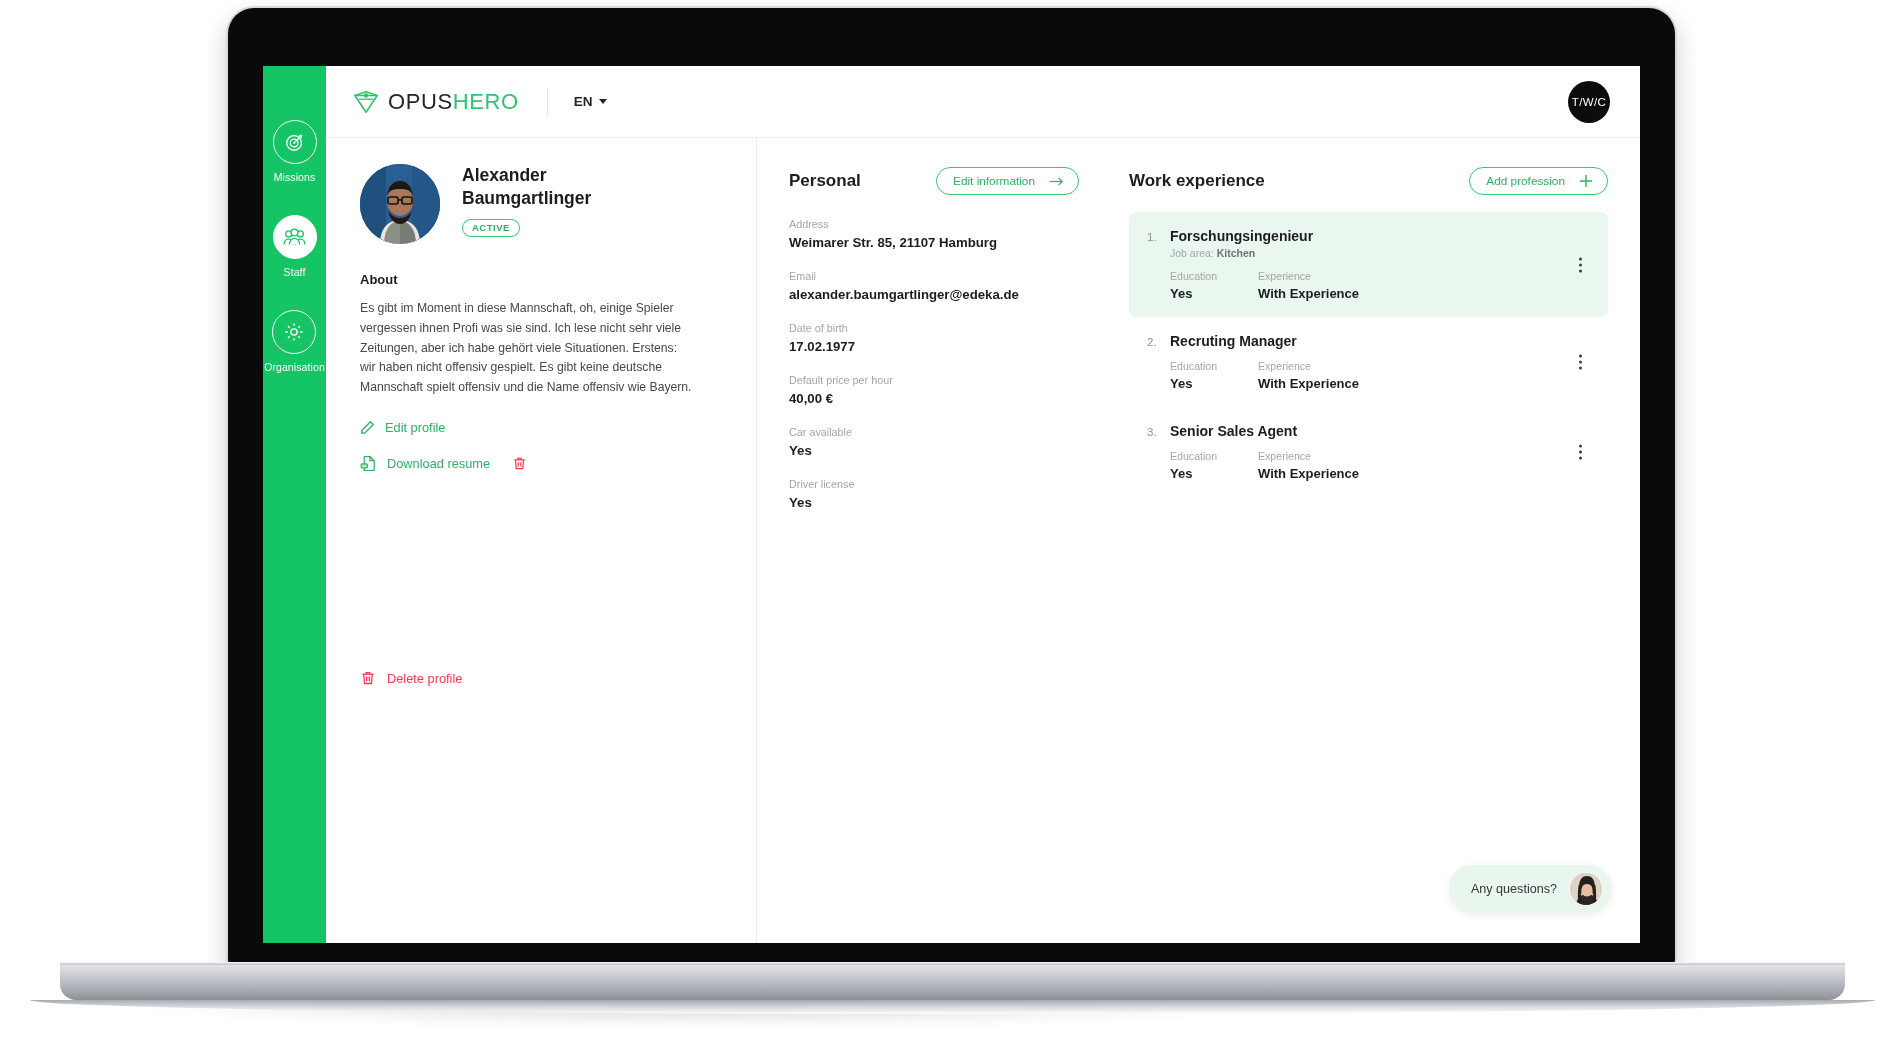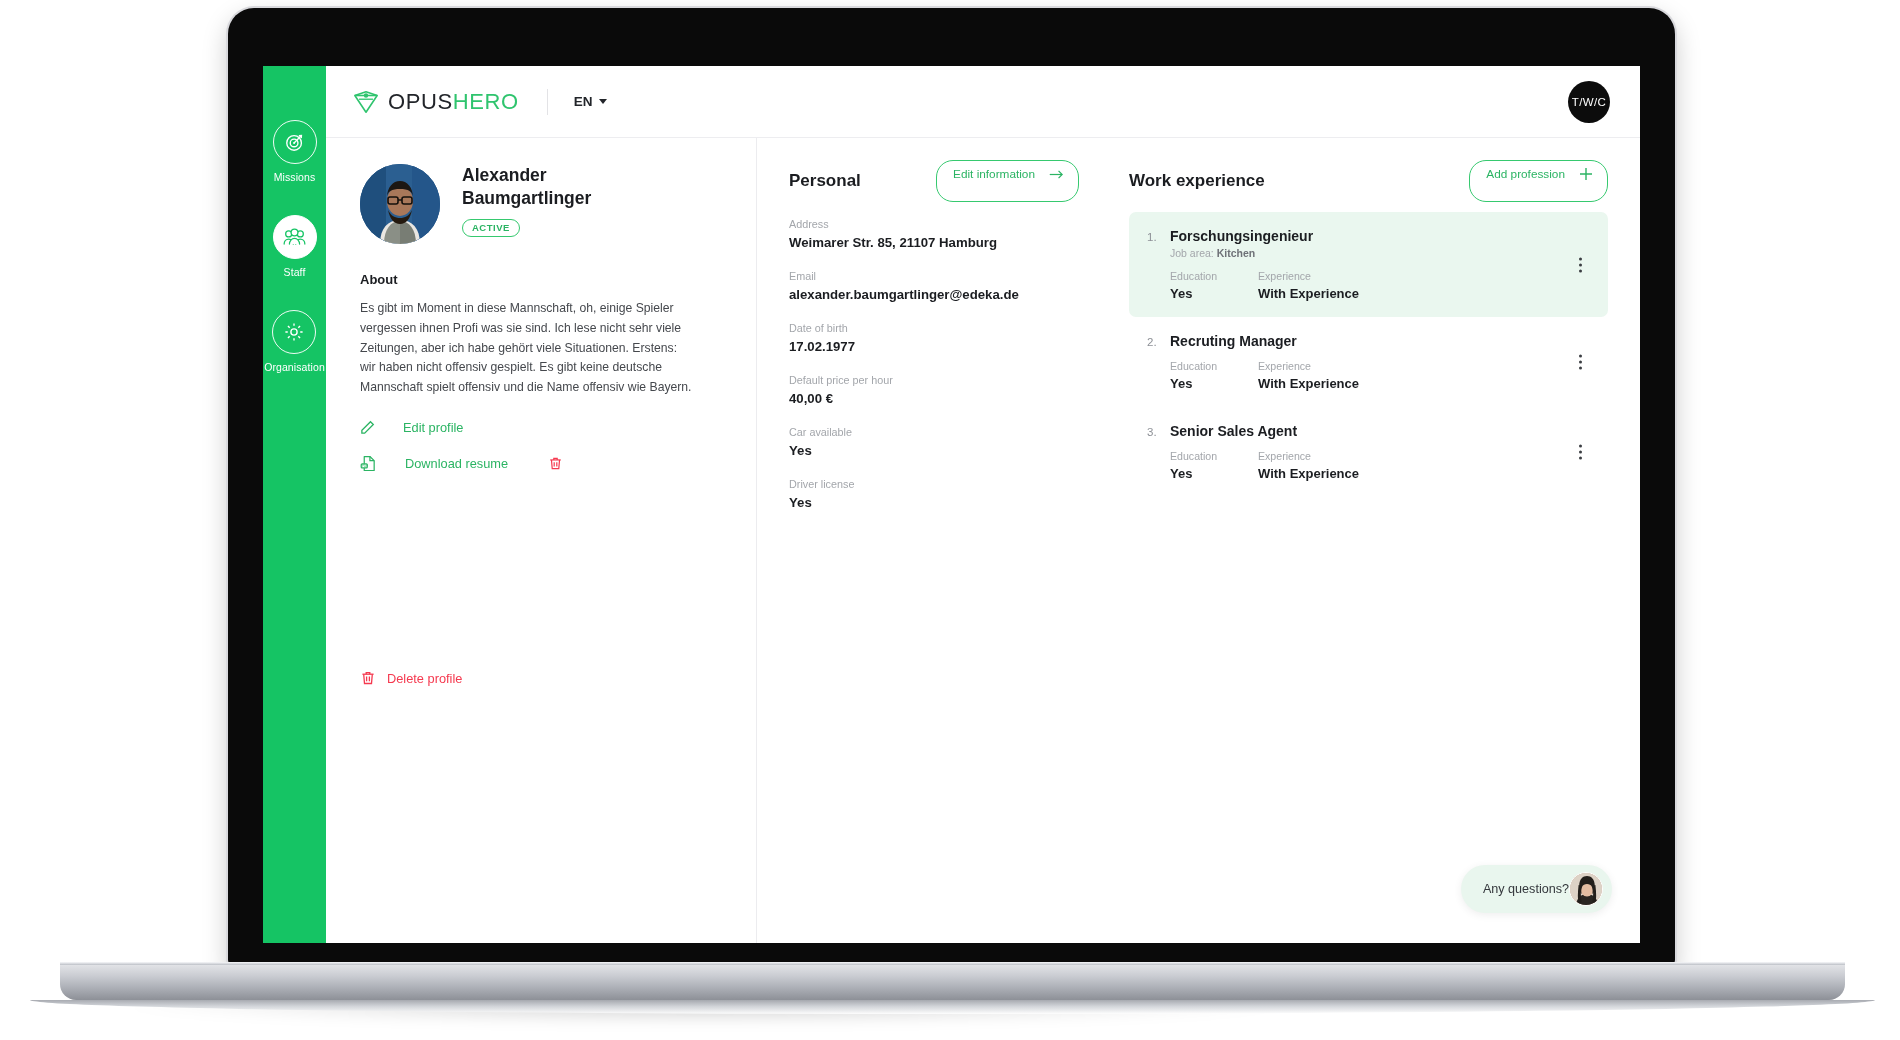--- a/index.html
+++ b/index.html
@@ -108,40 +108,40 @@
   }
   .person-name { font-size:17.5px; font-weight:700; color:#1b1d21; line-height:1.32; max-width:180px; }
   .badge {
     display:inline-block; margin-top:9px; padding:2px 9px 2.5px;
     border:1px solid #36c96f; border-radius:11px; color:#2bb463;
     font-size:9.5px; font-weight:700; letter-spacing:.5px;
   }
   .about-title { margin-top: 28px; font-size: 13px; font-weight:700; color:#1b1d21; }
   .about-text { margin-top: 12px; font-size: 12.2px; line-height: 1.62; color:#45484d; max-width: 335px; }
 
-  .link-row { display:flex; align-items:center; gap:28px; margin-top: 22px; cursor:pointer; }
+  .link-row { display:flex; align-items:center; gap:10px; margin-top: 22px; cursor:pointer; }
   .link-row.second { margin-top: 20px; }
   .link-green { color:#2bb463; font-size:12.8px; }
   .link-red { color:#f5394f; font-size:12.8px; }
   .trash-sep { margin-left: 12px; cursor:pointer; display:flex; }
 
   .delete-row { position:absolute; left:34px; top: 532px; display:flex; align-items:center; gap:11px; cursor:pointer; }
 
   
   .right-col { flex:1; display:flex; border-left:1px solid #ececef; min-width:0; position:relative; }
   .panel { padding: 26px 0 0 0; min-width:0; }
   .panel-personal { width: 340px; flex:0 0 340px; padding-left: 32px; padding-right: 18px; }
   .panel-work { flex:1; padding-left: 32px; padding-right: 32px; min-width:0; }
 
   .panel-head { display:flex; align-items:center; justify-content:space-between; height:34px; }
   .panel-title { font-size:17px; font-weight:700; color:#1b1d21; }
   .pill-btn {
     display:flex; align-items:center; gap:14px;
     border:1.3px solid #36c96f; border-radius:17px;
-    padding: 6px 14px 20px 16px; color:#2bb463; font-size:11.8px;
+    padding: 6px 14px 6px 16px; color:#2bb463; font-size:11.8px;
     background:#fff; cursor:pointer; white-space:nowrap;
   }
 
   .field { margin-top: 20px; }
   .field-label { font-size:10.8px; color:#a3a6ab; margin-bottom:5px; }
   .field-value { font-size:13.2px; color:#1b1d21; font-weight:600; }
 
   .job { position:relative; padding: 16px 40px 16px 18px; border-radius:7px; }
   .job.highlight { background:#eaf7ef; }
   .job-top { display:flex; gap:9px; align-items:baseline; }
@@ -156,21 +156,21 @@
   .job-cell .cv { font-size:13px; color:#1b1d21; font-weight:600; }
   .kebab {
     position:absolute; right:22px; top:50%; transform:translateY(-50%);
     display:flex; flex-direction:column; gap:3px; cursor:pointer; padding:4px;
   }
   .kebab i { width:3px;height:3px;border-radius:50%;background:#3a3d42;display:block; }
 
   
   .chat {
     position:absolute; right:28px; bottom:30px;
-    display:flex; align-items:center; gap:0;
+    display:flex; align-items:center; gap:12px;
     background:#e9f6ee; border-radius:26px; padding:7px 9px 7px 22px;
     box-shadow: 0 2px 9px rgba(0,0,0,.07); cursor:pointer;
   }
   .chat-text { font-size:12.6px; color:#34373c; }
   .chat-av { width:34px;height:34px;border-radius:50%;overflow:hidden;background:#cdb7a6;border:1.5px solid #fff; }
 </style>
 </head>
 <body>
 
 <div class="stage">

